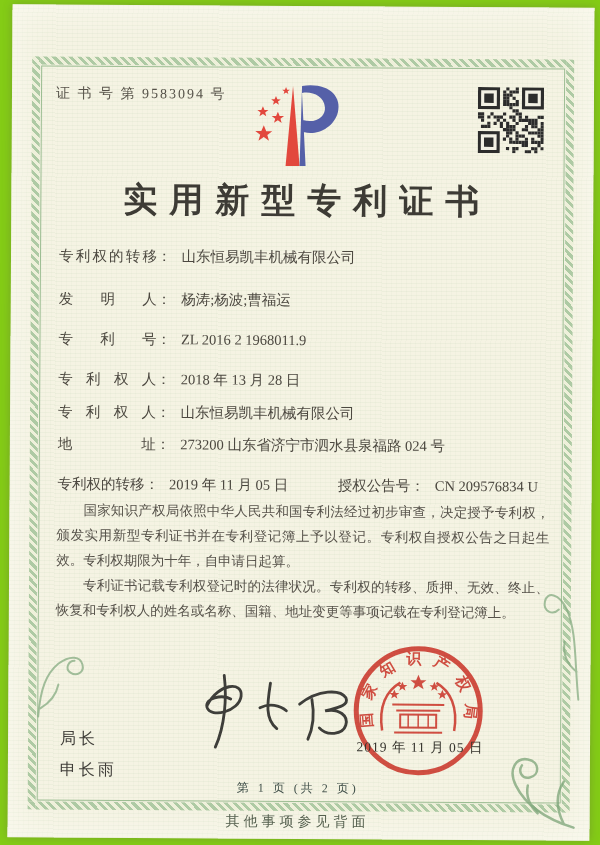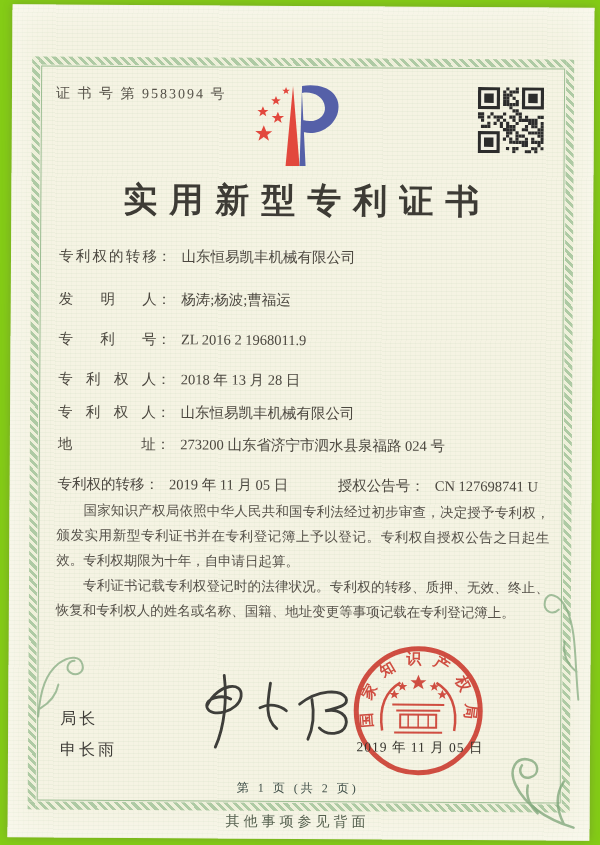--- a/index.html
+++ b/index.html
@@ -34,21 +34,21 @@
     position:absolute;left:0;right:0;top:178px;text-align:center;
     font-size:34px;font-weight:600;color:#3d3b35;letter-spacing:12px;text-indent:12px;
   }
   .row{position:absolute;left:58px;right:46px;font-size:14.5px;color:#4c4840;white-space:nowrap;}
   .flabel{display:inline-block;width:98px;text-align:justify;text-align-last:justify;vertical-align:bottom;}
   .fcolon{margin-right:10px;}
   .r1{top:248px}.r2{top:291px}.r3{top:331px}.r4{top:371px}.r5{top:404px}.r6{top:436px}.r7{top:476px}
   .auth2{margin-left:46px;margin-top:15px;}
   .paras{position:absolute;left:57px;right:50px;top:499px;font-size:13.5px;color:#56524a;line-height:25px;text-align:justify;}
   .paras p{margin:0;text-indent:2em;}
-  .director{position:absolute;left:62px;top:704px;font-size:16px;color:#3f3d38;line-height:31px;letter-spacing:3px;}
+  .director{position:absolute;left:62px;top:724px;font-size:16px;color:#3f3d38;line-height:31px;letter-spacing:3px;}
   .sig{position:absolute;left:188px;top:668px;width:170px;height:95px;}
   .seal{position:absolute;left:352px;top:642px;width:136px;height:136px;mix-blend-mode:multiply;opacity:.93;}
   .seal-date{position:absolute;left:348px;top:738px;width:148px;text-align:center;font-size:13.5px;color:#35332d;letter-spacing:1px;z-index:5;}
   .page-num{position:absolute;left:0;right:0;top:780px;text-align:center;font-size:12px;color:#41504a;letter-spacing:3px;}
   .back-note{position:absolute;left:0;right:0;top:813px;text-align:center;font-size:14px;color:#55604f;letter-spacing:4px;}
   svg{display:block;}
 </style>
 </head>
 <body>
 
@@ -246,21 +246,21 @@
         <span class="flabel">专利权人</span><span class="fcolon">：</span><span class="fvalue">2018 年 13 月 28 日</span>
       </div>
       <div class="row r5">
         <span class="flabel">专利权人</span><span class="fcolon">：</span><span class="fvalue">山东恒易凯丰机械有限公司</span>
       </div>
       <div class="row r6">
         <span class="flabel">地址</span><span class="fcolon">：</span><span class="fvalue">273200 山东省济宁市泗水县泉福路 024 号</span>
       </div>
       <div class="row r7">
         <span>专利权的转移</span><span class="fcolon">：</span><span>2019 年 11 月 05 日</span>
-        <span class="auth2">授权公告号</span><span class="fcolon">：</span><span>CN 127698741 U</span>
+        <span class="auth2">授权公告号</span><span class="fcolon">：</span><span>CN 209576834 U</span>
       </div>
 
       <div class="paras">
         <p>国家知识产权局依照中华人民共和国专利法经过初步审查，决定授予专利权，颁发实用新型专利证书并在专利登记簿上予以登记。专利权自授权公告之日起生效。专利权期限为十年，自申请日起算。</p>
         <p>专利证书记载专利权登记时的法律状况。专利权的转移、质押、无效、终止、恢复和专利权人的姓名或名称、国籍、地址变更等事项记载在专利登记簿上。</p>
       </div>
 
       <div class="director">
         <div>局长</div>
         <div>申长雨</div>

